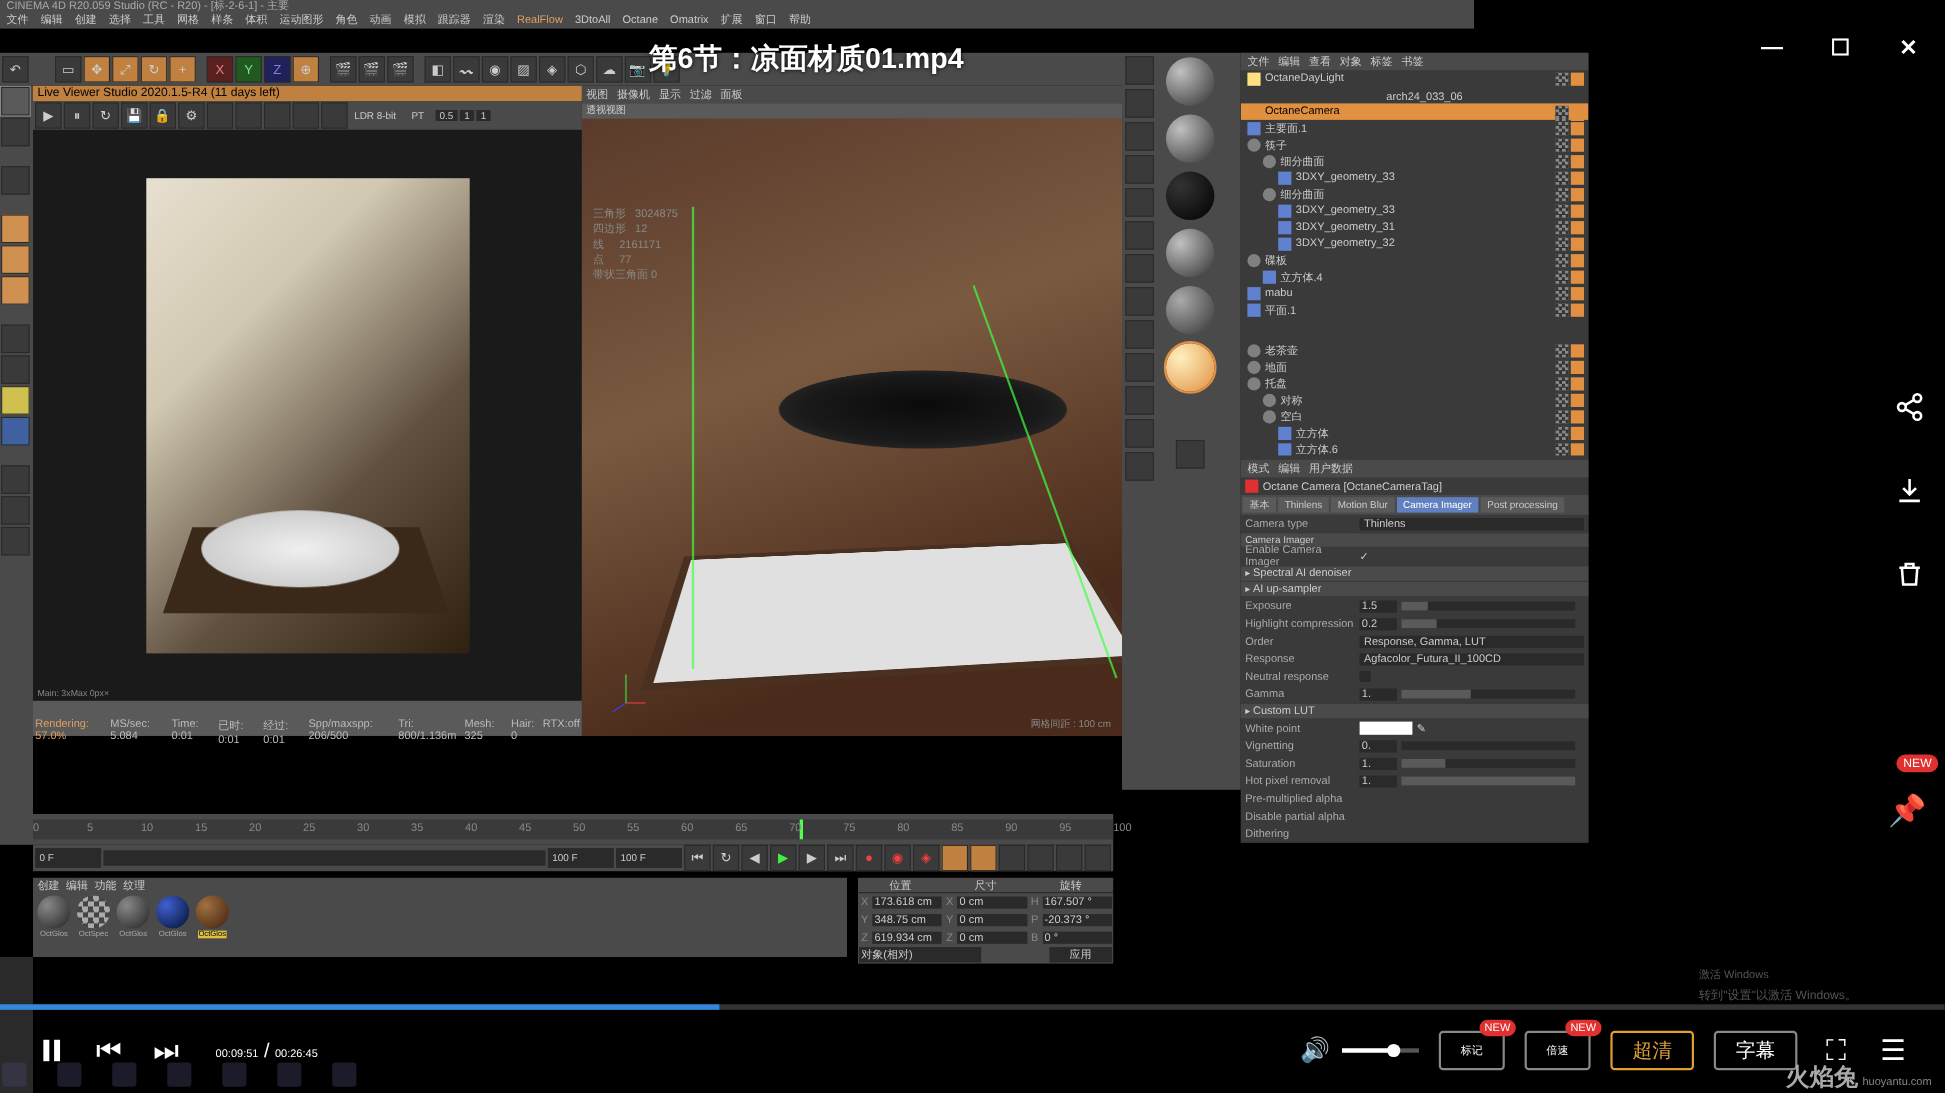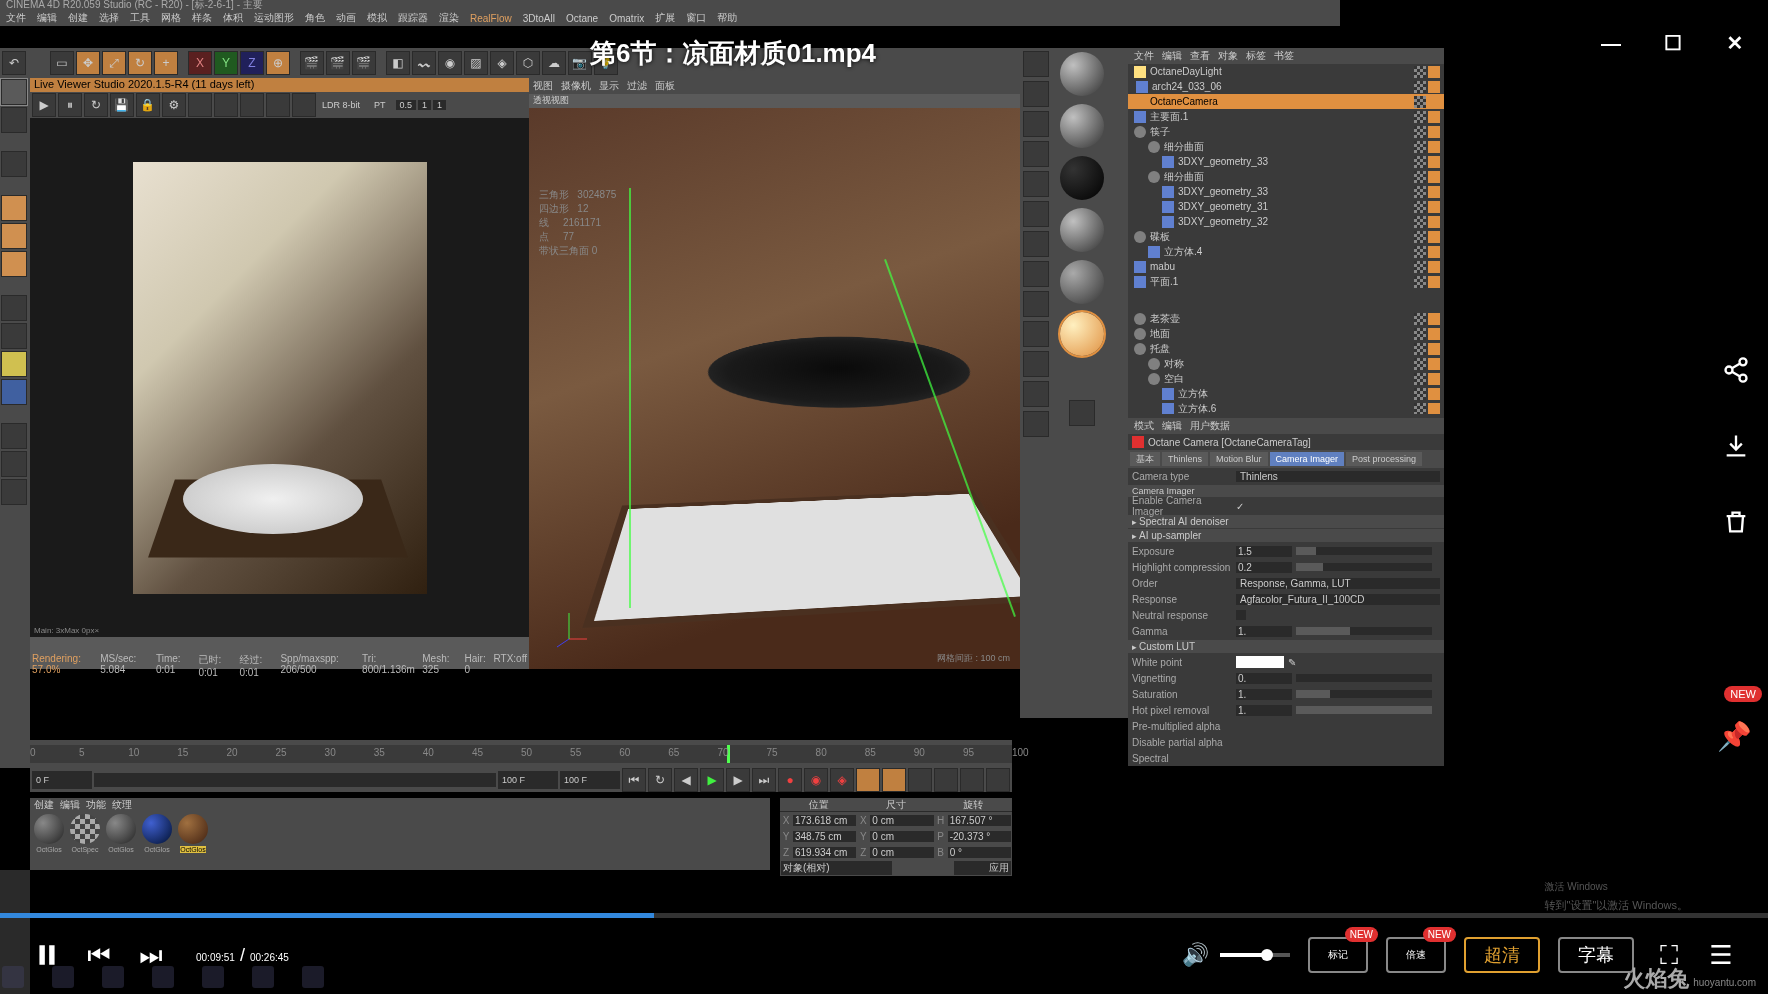--- a/index.html
+++ b/index.html
@@ -65,21 +65,21 @@
 .tag{width:12px;height:12px;background:#666}
 .tag.t1{background:#e09040}
 .tag.checker{background:repeating-conic-gradient(#888 0 25%,#333 0 50%) 0 0/6px 6px}
 .attrs{background:#3a3a3a;padding-top:4px}
 .attrhead{height:16px;background:#4a4a4a;padding:0 6px;font-size:10px;display:flex;gap:8px;align-items:center}
 .attrtabs{display:flex;height:18px;background:#4a4a4a;gap:2px;padding:2px}
 .atab{padding:0 6px;background:#5a5a5a;font-size:9px;line-height:14px}
 .atab.act{background:#6080c0;color:#fff}
 .attrrow{display:flex;align-items:center;height:16px;padding:0 4px;gap:4px;font-size:9px}
 .attrrow label{width:100px;color:#aaa}
-.attrrow .val{width:56px;background:#2a2a2a;padding:0 2px}
+.attrrow .val{width:34px;background:#2a2a2a;padding:0 2px}
 .attrrow .slider{flex:1;height:8px;background:#2a2a2a;position:relative;margin-right:8px}
 .attrrow .slider .fill{height:100%;background:#5a5a5a}
 .section{background:#4a4a4a;padding:1px 4px;font-size:9px;margin:1px 0}
 .tl{position:absolute;top:740px;left:30px;width:982px;height:28px;background:#4a4a4a;display:flex;align-items:center}
 .ruler{flex:1;height:18px;background:#3a3a3a;position:relative;font-size:8px;color:#888}
 .ruler span{position:absolute;top:2px}
 .playhead{position:absolute;top:0;width:3px;height:18px;background:#50ff50}
 .tlbtns{position:absolute;top:768px;left:30px;width:982px;height:24px;background:#4a4a4a;display:flex;align-items:center;gap:2px;padding:2px}
 .framebox{width:60px;height:18px;background:#2a2a2a;padding:0 4px;font-size:9px;line-height:18px}
 .coord{position:absolute;top:798px;left:780px;width:232px;background:#4a4a4a;font-size:9px}
@@ -321,21 +321,21 @@
   </div>
   <div class="objtree" id="objtree">
       <div class="objrow" style="padding-left: 6px;">
         <span class="ico light"></span>
         <span>OctaneDayLight</span>
         <span class="tags">
           <span class="tag checker"></span>
           <span class="tag t1"></span>
         </span>
       </div>
-      <div class="objrow" style="padding-left: 8px;">
+      <div class="objrow" style="padding-left: 18px; flex-direction: column;">
         <span class="ico poly"></span>
         <span>arch24_033_06</span>
         <span class="tags">
           <span class="tag checker"></span>
           <span class="tag t1"></span>
         </span>
       </div>
       <div class="objrow act" style="padding-left: 6px;">
         <span class="ico cam"></span>
         <span>OctaneCamera</span>
@@ -591,21 +591,21 @@
           <div class="fill" style="width:100%"></div>
         </div>
       </div>
     <div class="attrrow">
         <label>Pre-multiplied alpha</label>
       </div>
     <div class="attrrow">
         <label>Disable partial alpha</label>
       </div>
     <div class="attrrow">
-        <label>Spectral</label>
+        <label>Dithering</label>
       </div>
   </div>
 </div>
 
 <div class="tl">
   <div class="ruler" id="ruler">
       <div class="playhead" style="left:71%"></div>
       <span style="left: 0%;">0</span>
       <span style="left: 5%;">5</span>
       <span style="left: 10%;">10</span>
@@ -708,21 +708,21 @@
       <span>Z</span>
       <div class="cv">619.934 cm</div>
       <span>Z</span>
       <div class="cv">0 cm</div>
       <span>B</span>
       <div class="cv">0 °</div>
     </div>
   <div class="coordrow">
       <div class="cv" style="flex:2">对象(相对)</div>
       <div class="cv"></div>
-      <div class="cv" style="text-align:right">应用</div>
+      <div class="cv" style="text-align:center">应用</div>
     </div>
 </div>
 
 <div class="logo"></div>
 
 <div class="wact">
   <div>激活 Windows</div>
   <div style="font-size:11px">转到"设置"以激活 Windows。</div>
 </div>
 

